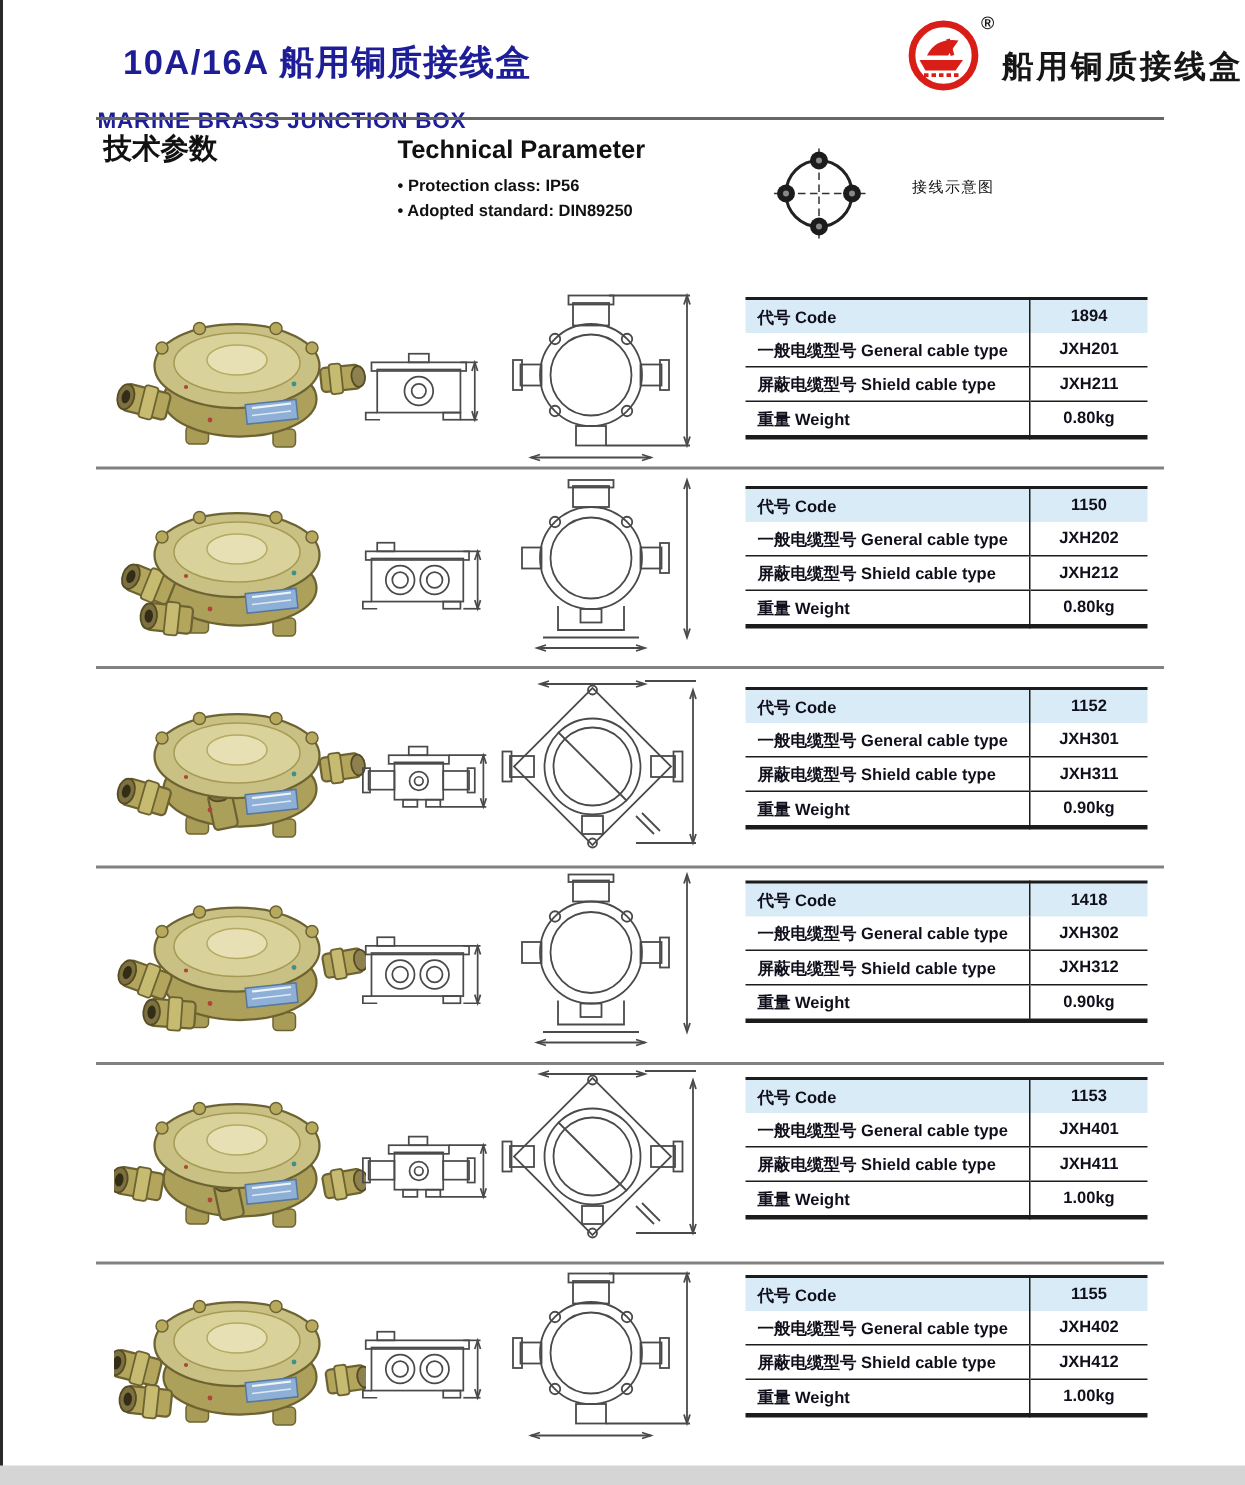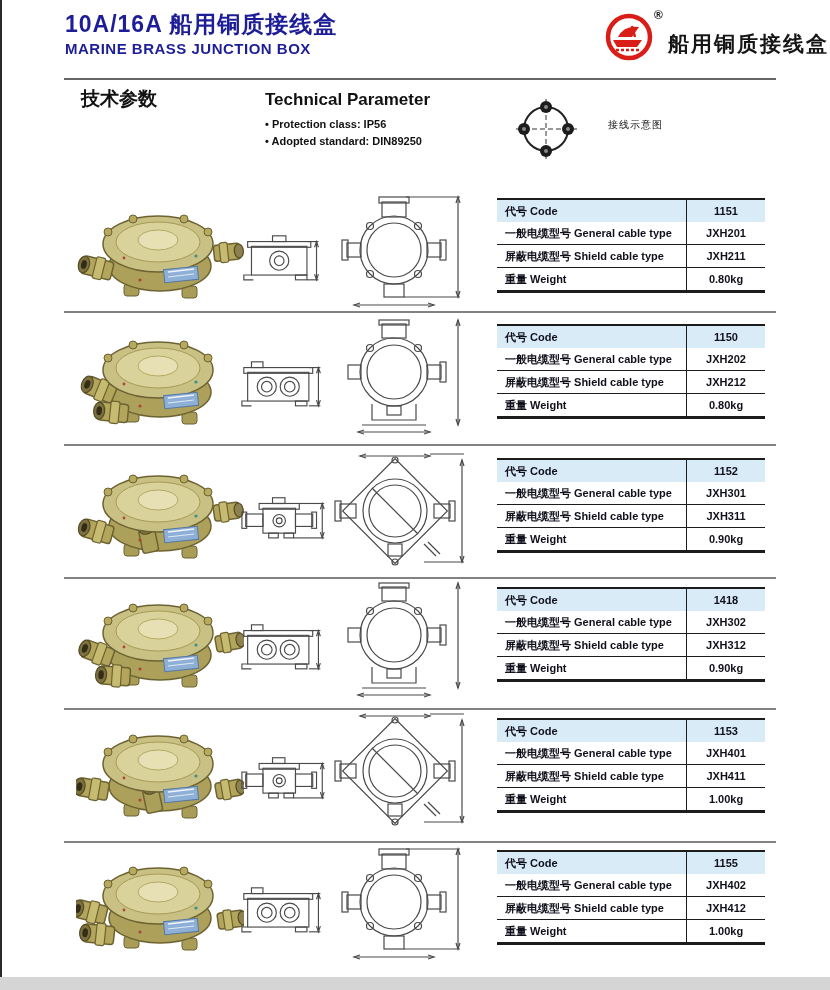--- a/index.html
+++ b/index.html
@@ -6,32 +6,32 @@
   .page{
     position:relative; width:830px; height:990px; background:#ffffff;
     font-family:"Liberation Sans","DejaVu Sans",sans-serif; color:#14141e;
     overflow:hidden;
   }
   .scan-edge-left{position:absolute;left:0;top:0;width:2px;height:990px;background:#2a2a2a;}
   .scan-edge-bottom{position:absolute;left:0;top:977px;width:830px;height:13px;background:#d5d5d5;}
 
   
   .title-block{position:absolute;left:65px;top:10px;}
-  .title-zh{font-size:23px;font-weight:bold;color:#1d1d97;margin:0;line-height:28px;letter-spacing:1px;}
+  .title-zh{font-size:23px;font-weight:bold;color:#1d1d97;margin:17px;line-height:28px;letter-spacing:1px;}
   .title-en{font-size:15px;font-weight:bold;color:#1d1d97;margin:2px 0 0 0;line-height:18px;letter-spacing:0.5px;}
   .brand{position:absolute;left:596px;top:6px;width:230px;height:62px;}
   .brand-logo{position:absolute;left:8px;top:6px;}
   .brand-reg{position:absolute;left:58px;top:2px;font-size:12px;font-weight:bold;color:#161616;}
   .brand-name{position:absolute;left:72px;top:24px;font-size:21px;font-weight:bold;color:#161616;letter-spacing:2px;white-space:nowrap;}
   .header-rule{position:absolute;left:64px;top:78px;width:712px;height:2px;background:#666;}
 
   
   .tech-zh{position:absolute;left:65px;top:86px;width:190px;}
   .tech-en{position:absolute;left:265px;top:90px;width:230px;}
-  .tech-h-zh{font-size:19px;font-weight:bold;margin:0 0 7px 16px;color:#111;}
+  .tech-h-zh{font-size:19px;font-weight:bold;margin:0 0 7px 4px;color:#111;}
   .tech-h-en{font-size:17px;font-weight:bold;margin:0 0 6px 0;color:#111;}
   .tech-list{list-style:none;margin:0;padding:0;}
   .tech-list li{font-size:11px;font-weight:bold;line-height:17px;color:#111;}
   .tech-list li::before{content:"• ";}
   .tech-diagram{position:absolute;left:514px;top:96px;width:68px;height:66px;}
   .tech-diagram-caption{position:absolute;left:608px;top:118px;font-size:10px;font-weight:normal;color:#111;letter-spacing:1px;}
 
   
   .product-row{position:absolute;left:0;width:764px;height:124px;}
   .photo{position:absolute;left:76px;top:2px;width:168px;height:118px;}
@@ -165,21 +165,21 @@
   <path d="M28 111 L22 113 L28 115" stroke="#4a4a4a" stroke-width="1.2" fill="none"></path>
   <path d="M96 111 L102 113 L96 115" stroke="#4a4a4a" stroke-width="1.2" fill="none"></path>
       <line x1="74" y1="5" x2="128" y2="5" stroke="#4a4a4a" stroke-width="1.2" fill="none"></line>
               <line x1="72" y1="105" x2="128" y2="105" stroke="#4a4a4a" stroke-width="1.2" fill="none"></line>
             </g>
           </svg></div>
     <table class="spec">
       <tbody>
         <tr class="hdr">
           <td>代号 Code</td>
-          <td class="val">1151</td>
+          <td class="val">1894</td>
         </tr>
         <tr>
           <td>一般电缆型号 General cable type</td>
           <td class="val">JXH201</td>
         </tr>
         <tr>
           <td>屏蔽电缆型号 Shield cable type</td>
           <td class="val">JXH211</td>
         </tr>
         <tr>

